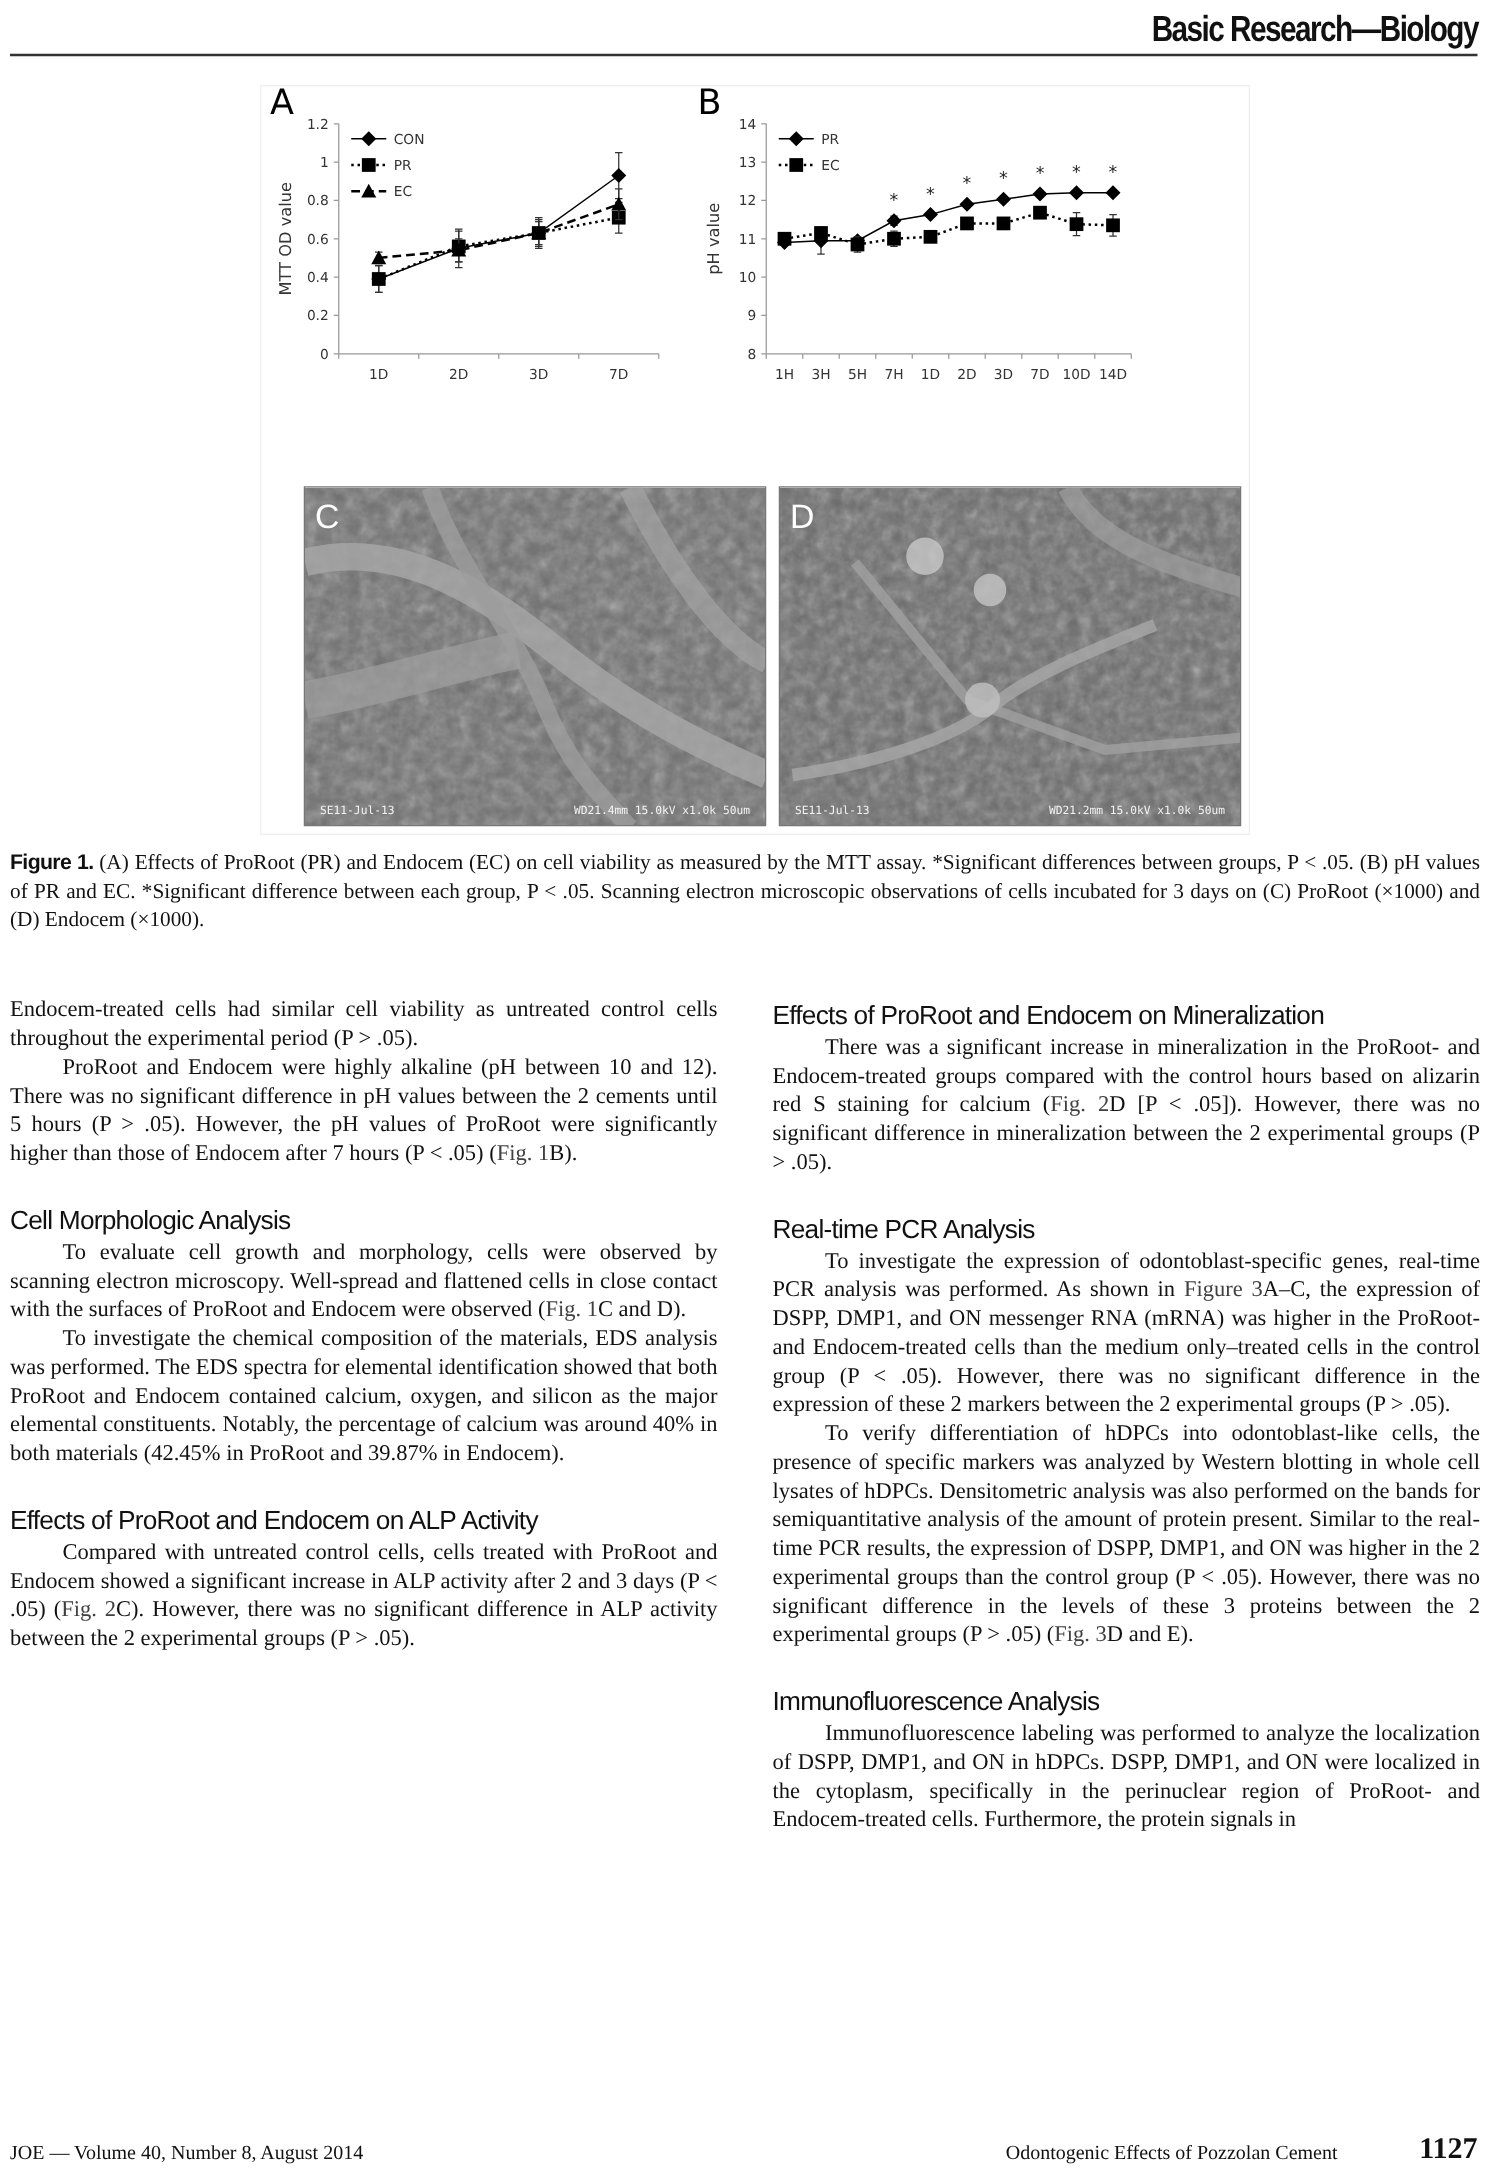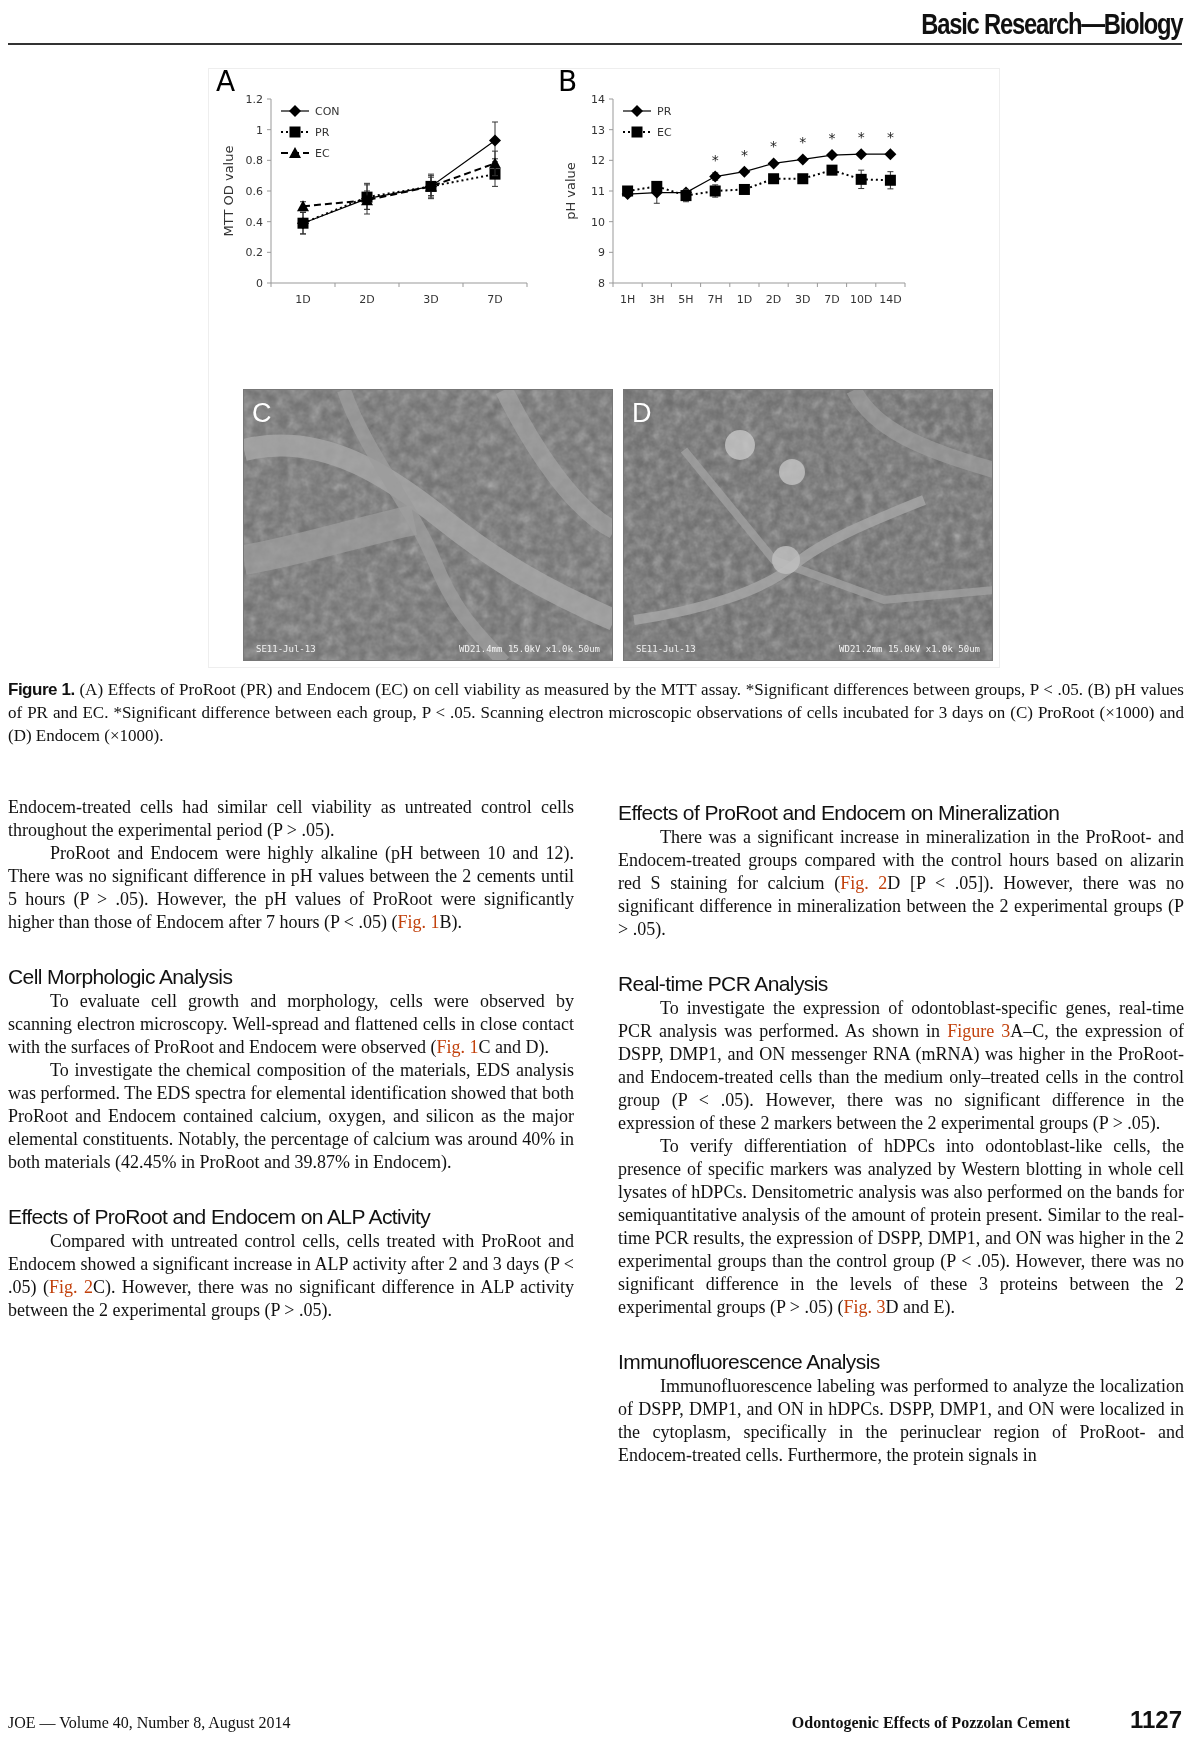--- a/index.html
+++ b/index.html
@@ -17,24 +17,24 @@
   .sem-info { position: absolute; left: 0; right: 0; bottom: 6px; color: #fff; font-family: "DejaVu Sans Mono", monospace; font-size: 9px; display: flex; justify-content: space-between; padding: 0 12px; opacity: 0.9; margin-top: 21px; }
   .caption { position: absolute; left: 8px; top: 678px; width: 1176px; font-size: 17px; line-height: 23px; text-align: justify; }
   .caption .label { font-family: "Liberation Sans", sans-serif; font-weight: bold; font-size: 17px; letter-spacing: -0.5px; }
   .col { position: absolute; top: 796px; width: 566px; font-size: 18px; line-height: 23px; }
   .col.left { left: 8px; }
   .col.right { left: 618px; top: 800px; }
   .sec-title { font-family: "Liberation Sans", sans-serif; font-weight: normal; font-size: 21px; letter-spacing: -0.6px; margin-top: 30px; line-height: 26px; }
   .sec-title.first { margin-top: 0; }
   .para { text-align: justify; }
   .para.indent { text-indent: 42px; }
-  .link { color: #c2410c; }
+  .link { color: #404040; }
   .footer-left { position: absolute; left: 8px; top: 1714px; font-size: 16px; }
-  .footer-right { position: absolute; right: 130px; top: 1714px; font-size: 16px; font-weight: bold; }
-  .page-num { position: absolute; right: 18px; top: 1706px; font-family: Liberation Sans, sans-serif; font-weight: bold; font-size: 24px; }
+  .footer-right { position: absolute; right: 130px; top: 1714px; font-size: 16px; }
+  .page-num { position: absolute; right: 18px; top: 1706px; font-family: Liberation Serif, serif; font-weight: bold; font-size: 24px; }
 </style>
 </head>
 <body>
 
 <div class="running-head">Basic Research—Biology</div>
 <div class="head-rule"></div>
 
 <div class="figure-box">
   <div class="chart" style="left:0;top:0;width:330px;height:260px;">
     <svg id="chartA" width="330" height="260">

